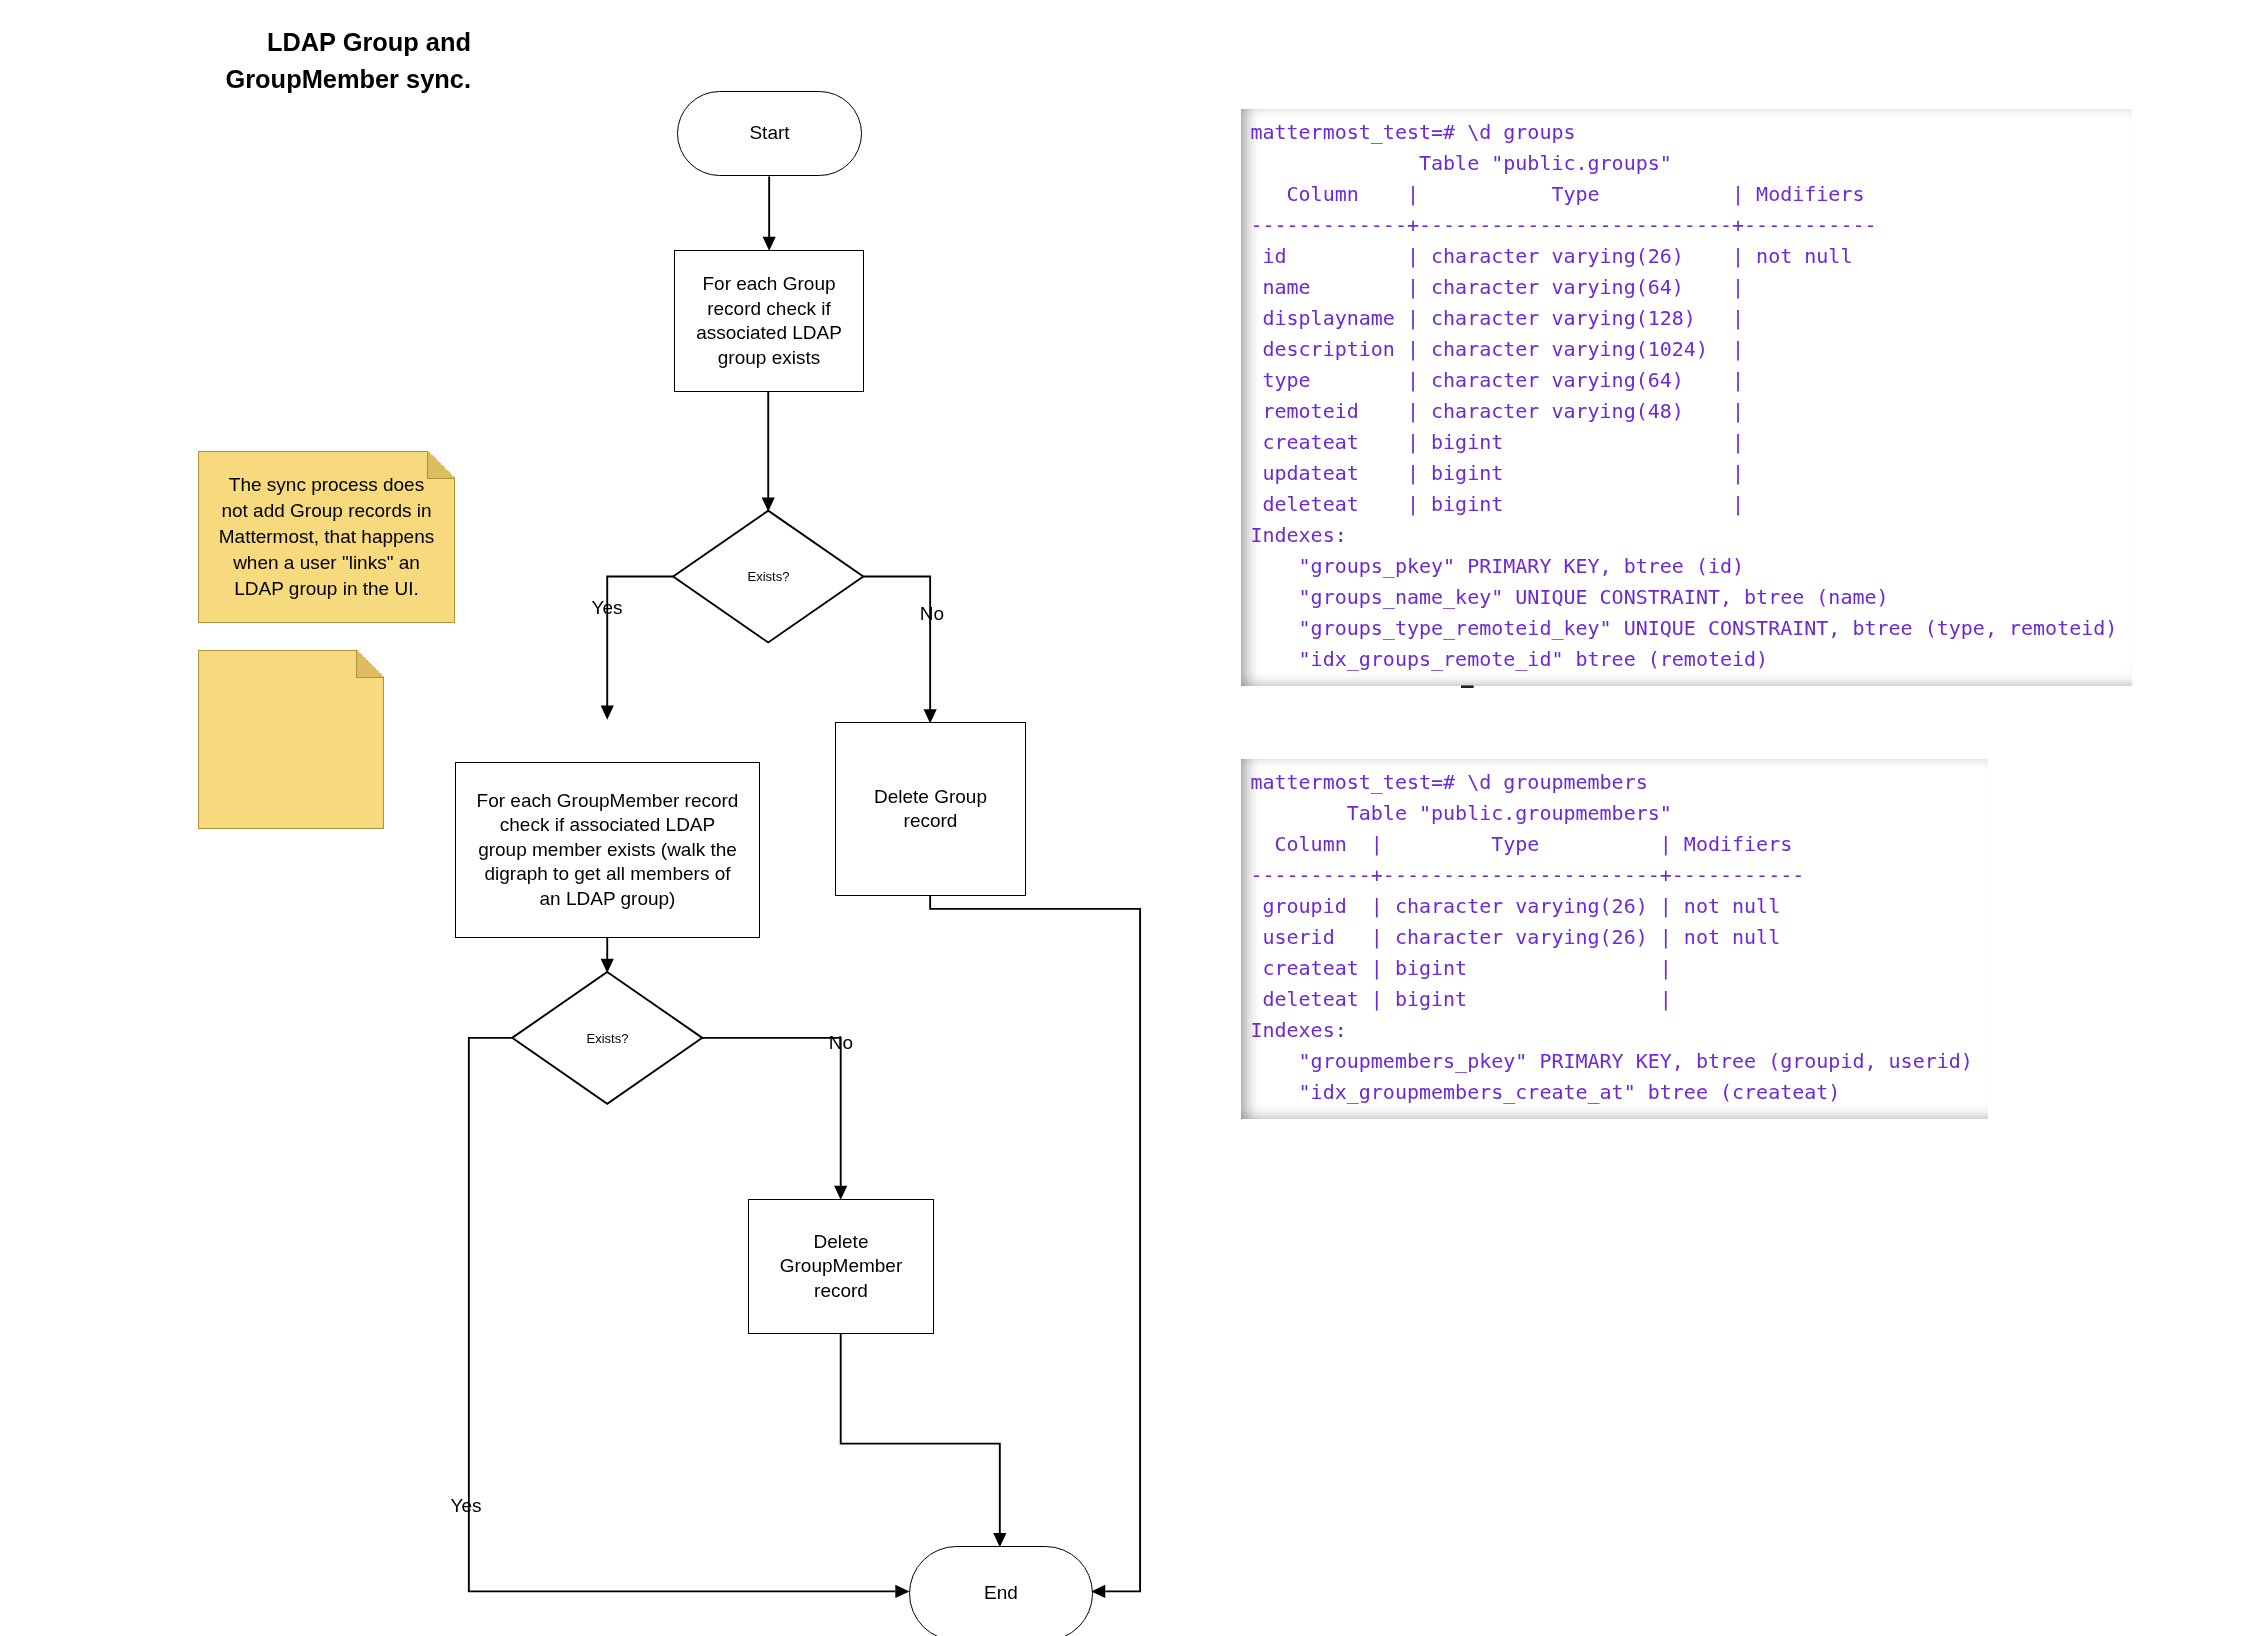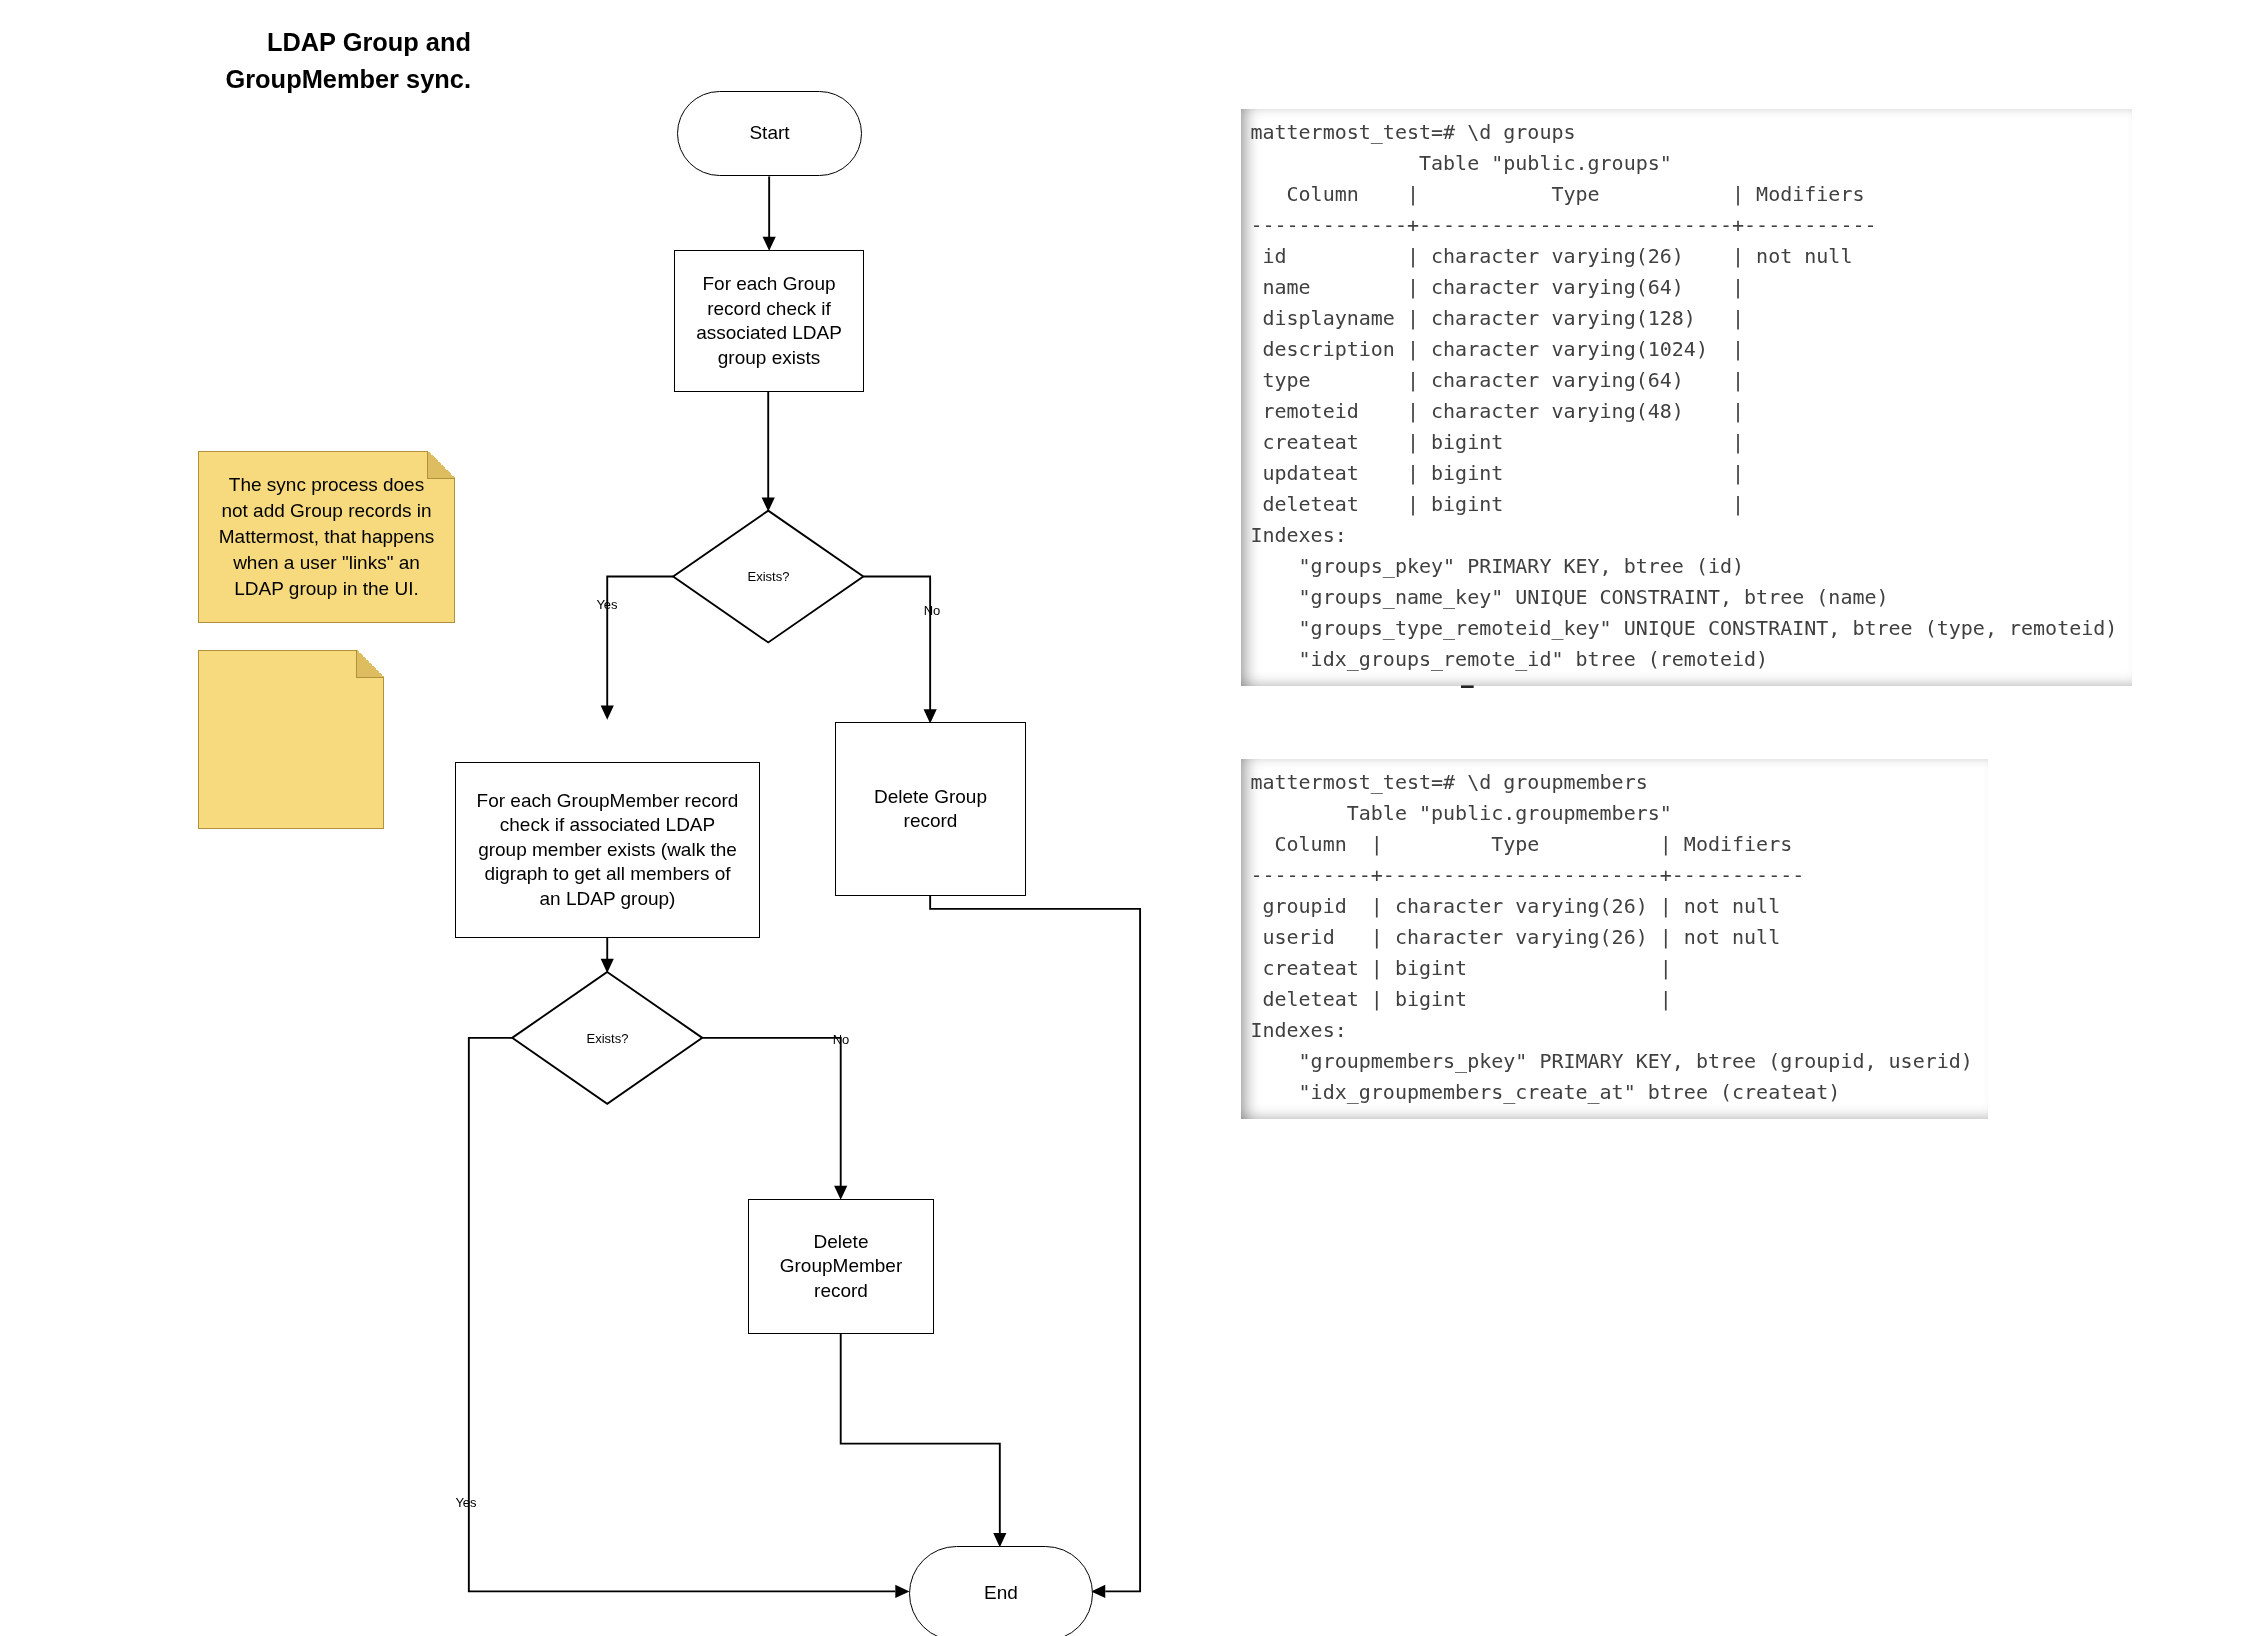--- a/index.html
+++ b/index.html
@@ -23,42 +23,42 @@
     white-space:pre-line; z-index:2; padding:3.8px;
   }
   .stadium { border-radius:941px; }
 
   .diamond-label {
     position:absolute; z-index:2; font-size:13px; text-align:left;
     display:flex; align-items:center; justify-content:center;
   }
 
   .edge-label {
-    position:absolute; z-index:2; font-size:13px; width:66px; text-align:center;
+    position:absolute; z-index:2; font-size:19px; width:66px; text-align:center;
   }
 
   .note {
     position:absolute; z-index:2;
     background:var(--note-fill,#f6da7d);
     border:0.9px solid var(--note-border,#b09a44);
     display:flex; align-items:center; justify-content:center;
     text-align:center; font-size:19px; line-height:26px; white-space:pre-line;
     padding:7.5px;
   }
   .note .fold {
     position:absolute; top:-0.9px; right:-0.9px; width:28px; height:28px;
     background:linear-gradient(to bottom left, #ffffff 50%, var(--note-fold,#ddbd5f) 50%);
     border-left:0.9px solid var(--note-border,#b09a44);
     border-bottom:0.9px solid var(--note-border,#b09a44);
   }
 
   .term {
     position:absolute; z-index:1;
     font-family:"DejaVu Sans Mono", monospace;
-    font-size:20px; line-height:31px; color:#404040;
+    font-size:20px; line-height:31px; color:#6d28d9;
     white-space:pre; background:#ffffff;
     padding:7.5px 15px 11.3px 9.4px;
     box-shadow: inset 13px 0 15px -8.5px rgba(0,0,0,0.38),
                 inset 0 -11.3px 13px -8.5px rgba(0,0,0,0.20),
                 inset 0 9.4px 11.3px -9.4px rgba(0,0,0,0.10);
   }
   .term-cursor {
     position:absolute; z-index:1;
     font-family:"DejaVu Sans Mono", monospace;
     font-size:21px; color:#222; font-weight:bold;

